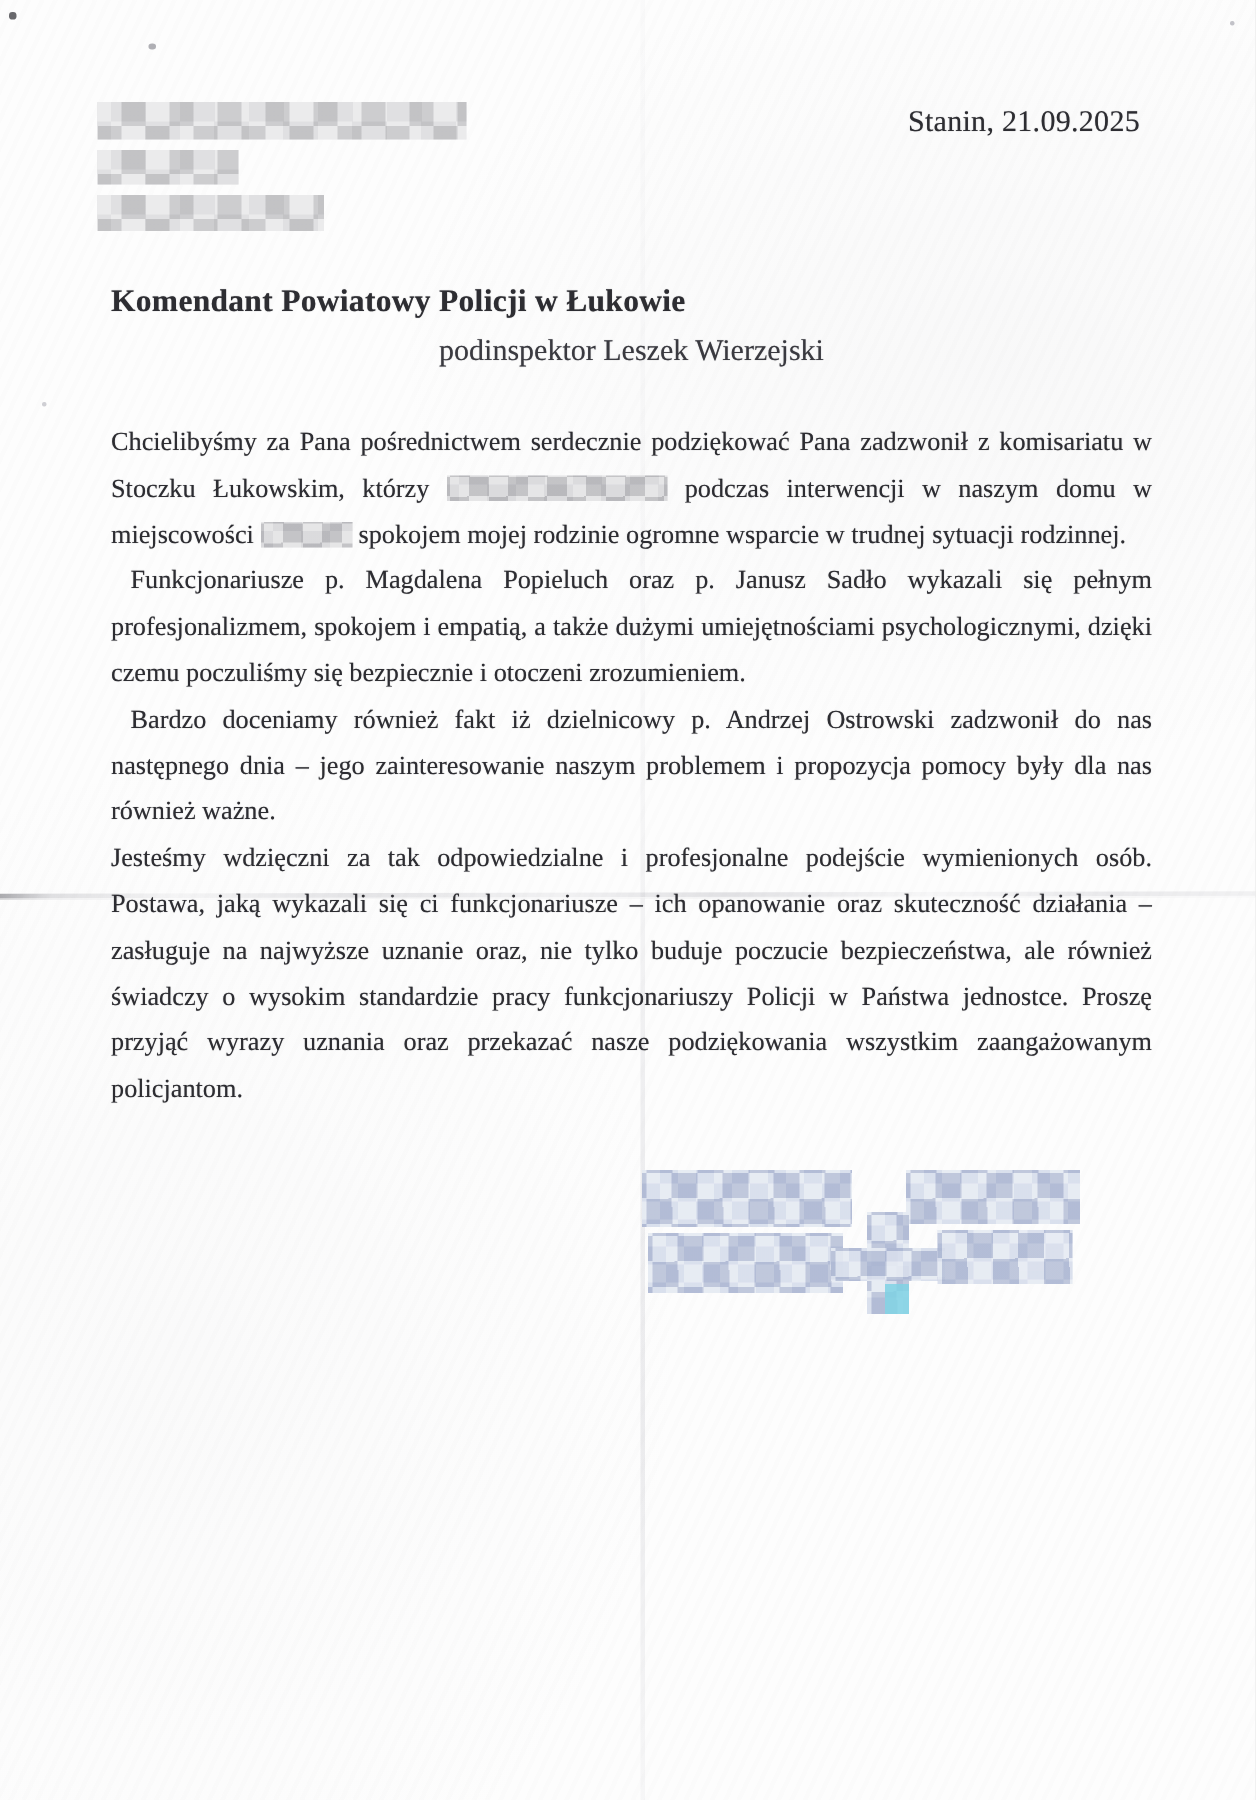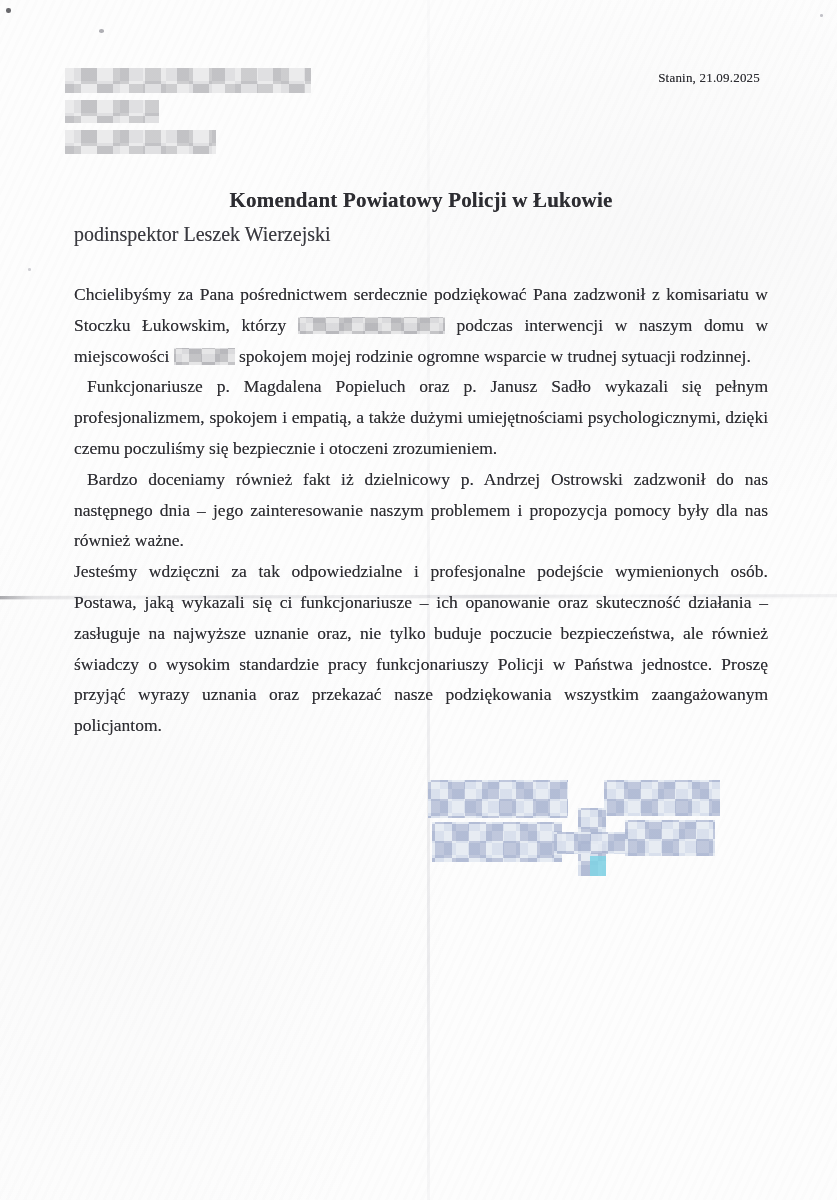--- a/index.html
+++ b/index.html
@@ -79,37 +79,37 @@
     background-position: 3px 2px, 12px 9px;
     opacity: 0.92;
   }
 
   
   .content { position: relative; z-index: 2; }
 
   .date-line {
     position: absolute;
     top: 70px; right: 77px;
-    font-size: 13px;
+    font-size: 20px;
     letter-spacing: 0.2px;
     text-shadow: 0 0 0.6px rgba(45,45,50,0.55);
   }
   .recipient-title {
     position: absolute;
     top: 188px; left: 74px; width: 694px;
-    text-align: center;
+    text-align: left;
     font-size: 21px;
     font-weight: bold;
     letter-spacing: 0.2px;
     text-shadow: 0 0 0.6px rgba(40,40,45,0.6);
   }
   .recipient-name {
     position: absolute;
     top: 223px; left: 74px; width: 694px;
-    text-align: left;
+    text-align: center;
     font-size: 20px;
     color: #3a3a40;
     text-shadow: 0 0 0.6px rgba(50,50,56,0.5);
   }
 
   .letter-body {
     position: absolute;
     top: 279px; left: 74px; width: 694px;
     font-size: 17.5px;
     line-height: 30.8px;

